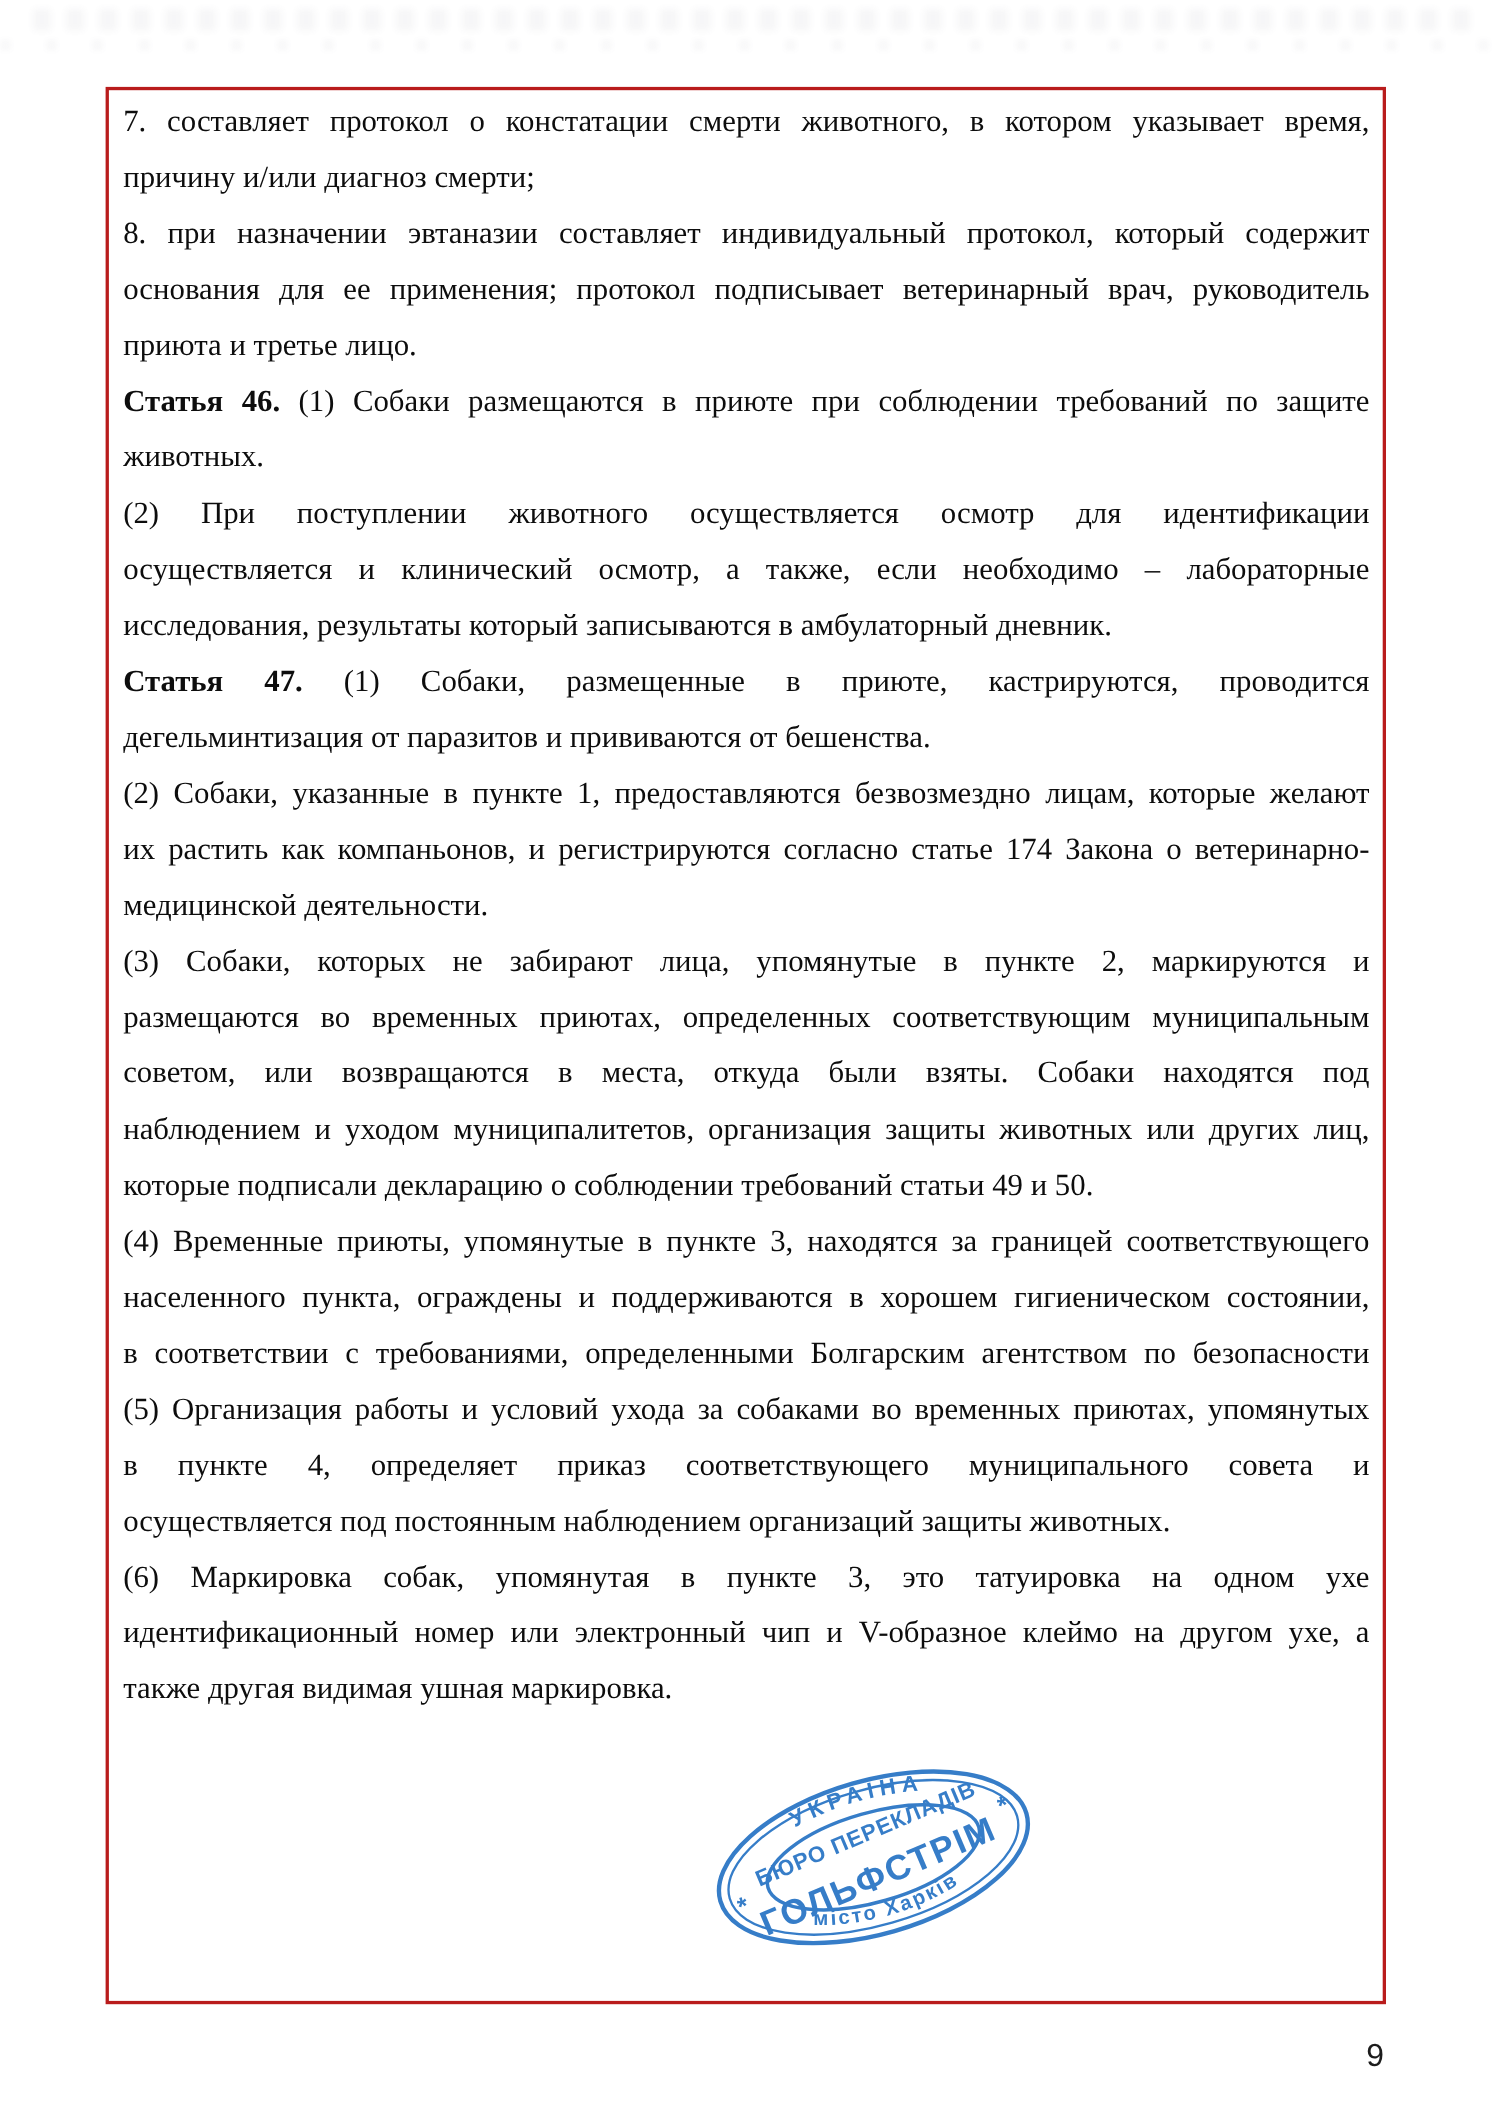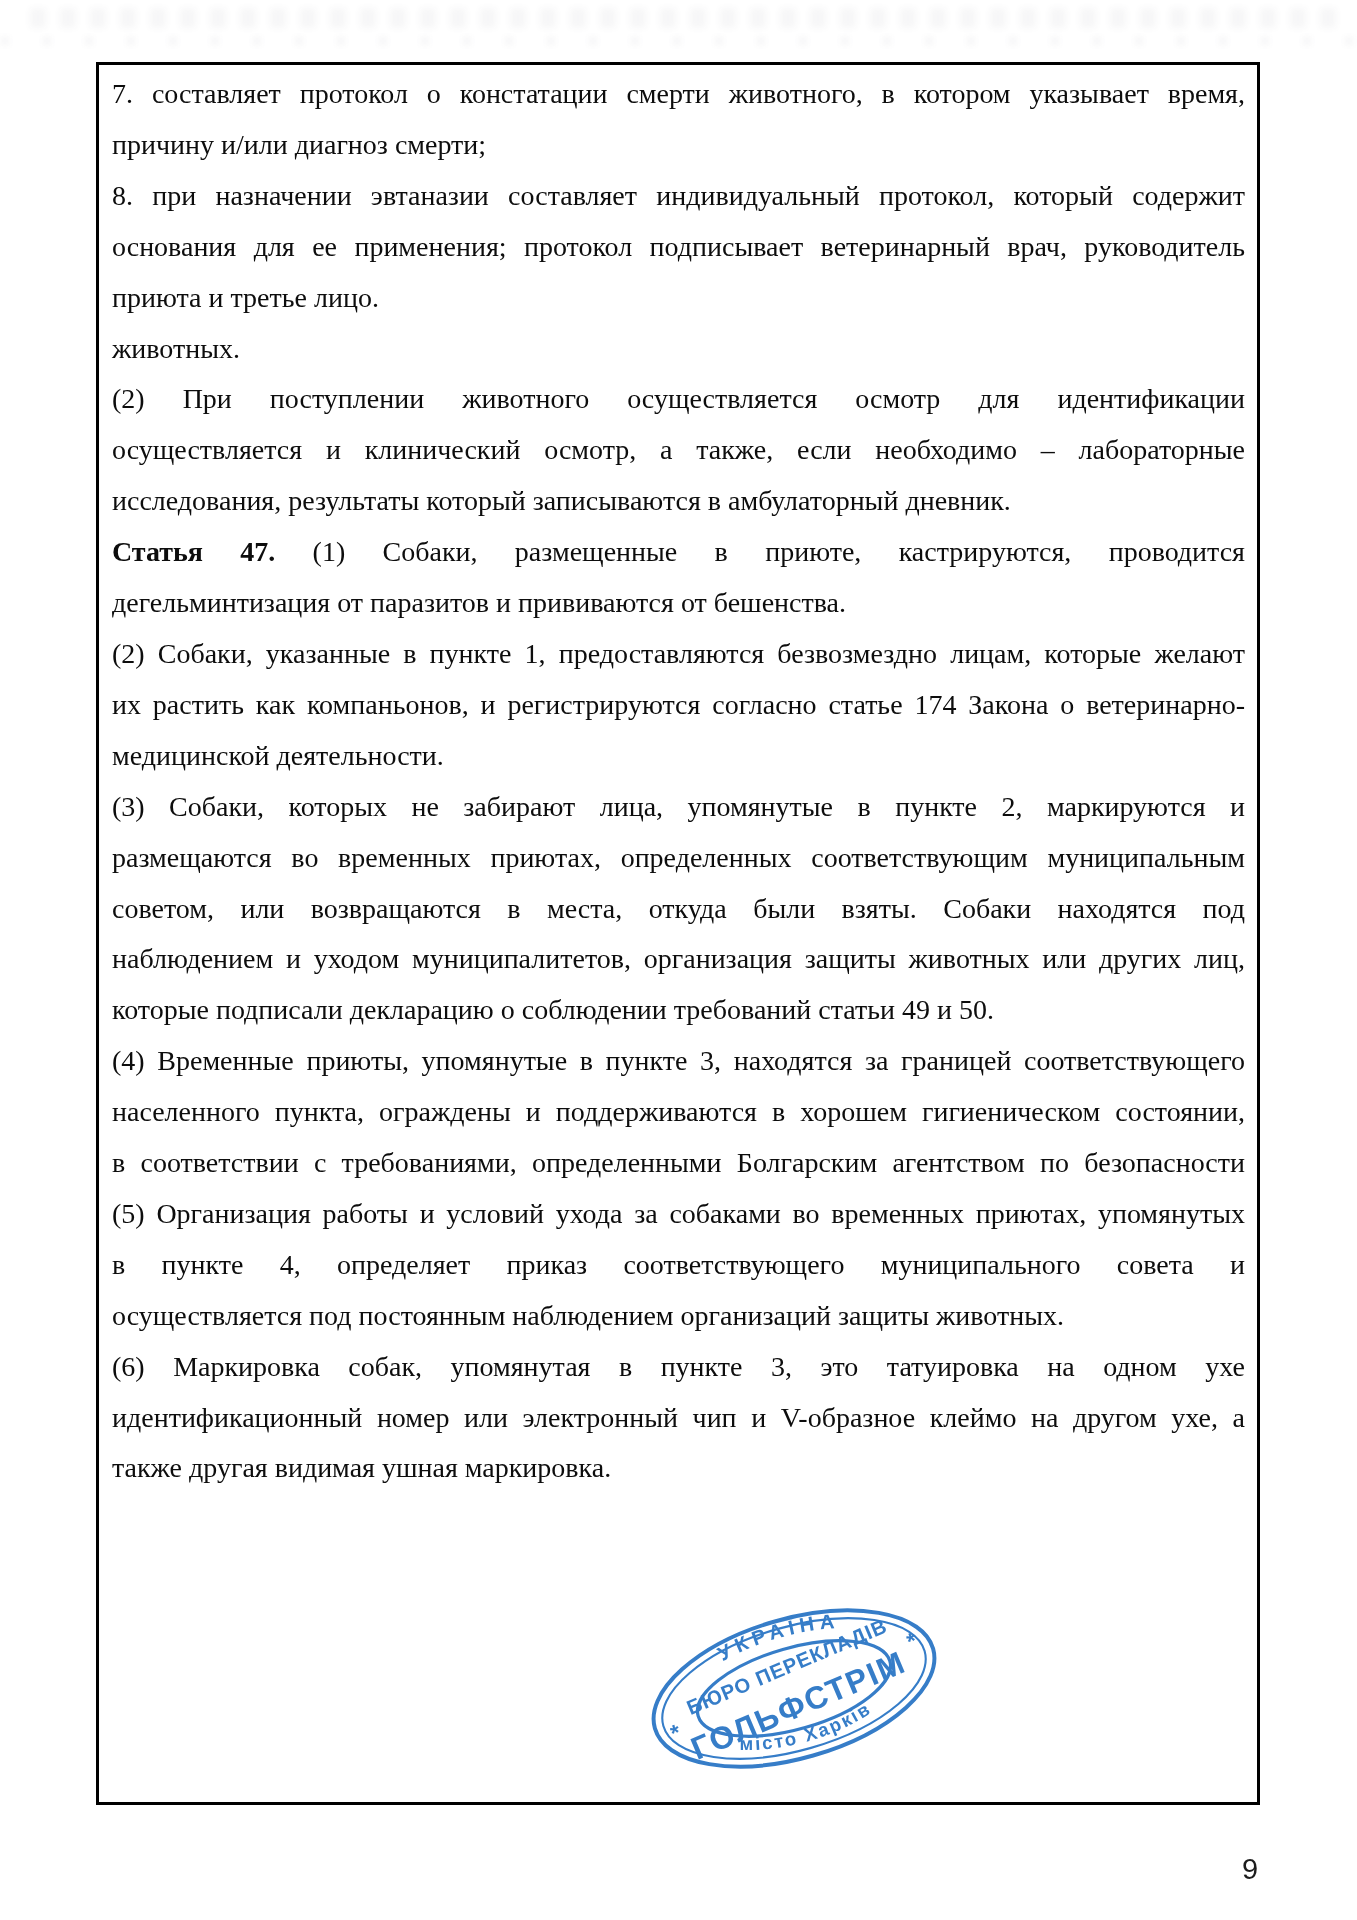--- a/index.html
+++ b/index.html
@@ -22,23 +22,23 @@
     filter:blur(3px); opacity:.45;
   }
   .ghost-top2 {
     position:absolute; left:0px; right:0px; top:36px; height:10px;
     background:repeating-linear-gradient(90deg,
       rgba(125,125,140,.12) 0 10px, rgba(0,0,0,0) 10px 42px);
     filter:blur(2.5px); opacity:.4;
   }
 
   .frame {
-    position:absolute; left:96px; top:62px;
+    position:absolute; left:96px; top:79px;
     width:1164px; height:1743px;
-    border:3px solid #000000;
+    border:3px solid #b91c1c;
     box-sizing:border-box;
     background:transparent;
   }
   .doc {
     position:absolute; inset:0;
     padding:4px 12px 0 13px;
   }
   .line {
     font-size:28px;
     line-height:50.9px;
@@ -81,20 +81,21 @@
   <div class="ghost-top"></div>
   <div class="ghost-top2"></div>
 
   <div class="frame">
     <div class="doc" id="doc-lines">
         <div class="line just">7. составляет протокол о констатации смерти животного, в котором указывает время,</div>
         <div class="line">причину и/или диагноз смерти;</div>
         <div class="line just">8. при назначении эвтаназии составляет индивидуальный протокол, который содержит</div>
         <div class="line just">основания для ее применения; протокол подписывает ветеринарный врач, руководитель</div>
         <div class="line">приюта и третье лицо.</div>
+        <div class="line just"><b>Статья 46.</b> (1) Собаки размещаются в приюте при соблюдении требований по защите</div>
         <div class="line">животных.</div>
         <div class="line just">(2) При поступлении животного осуществляется осмотр для идентификации</div>
         <div class="line just">осуществляется и клинический осмотр, а также, если необходимо – лабораторные</div>
         <div class="line">исследования, результаты который записываются в амбулаторный дневник.</div>
         <div class="line just"><b>Статья 47.</b> (1) Собаки, размещенные в приюте, кастрируются, проводится</div>
         <div class="line">дегельминтизация от паразитов и прививаются от бешенства.</div>
         <div class="line just">(2) Собаки, указанные в пункте 1, предоставляются безвозмездно лицам, которые желают</div>
         <div class="line just">их растить как компаньонов, и регистрируются согласно статье 174 Закона о ветеринарно-</div>
         <div class="line">медицинской деятельности.</div>
         <div class="line just">(3) Собаки, которых не забирают лица, упомянутые в пункте 2, маркируются и</div>

